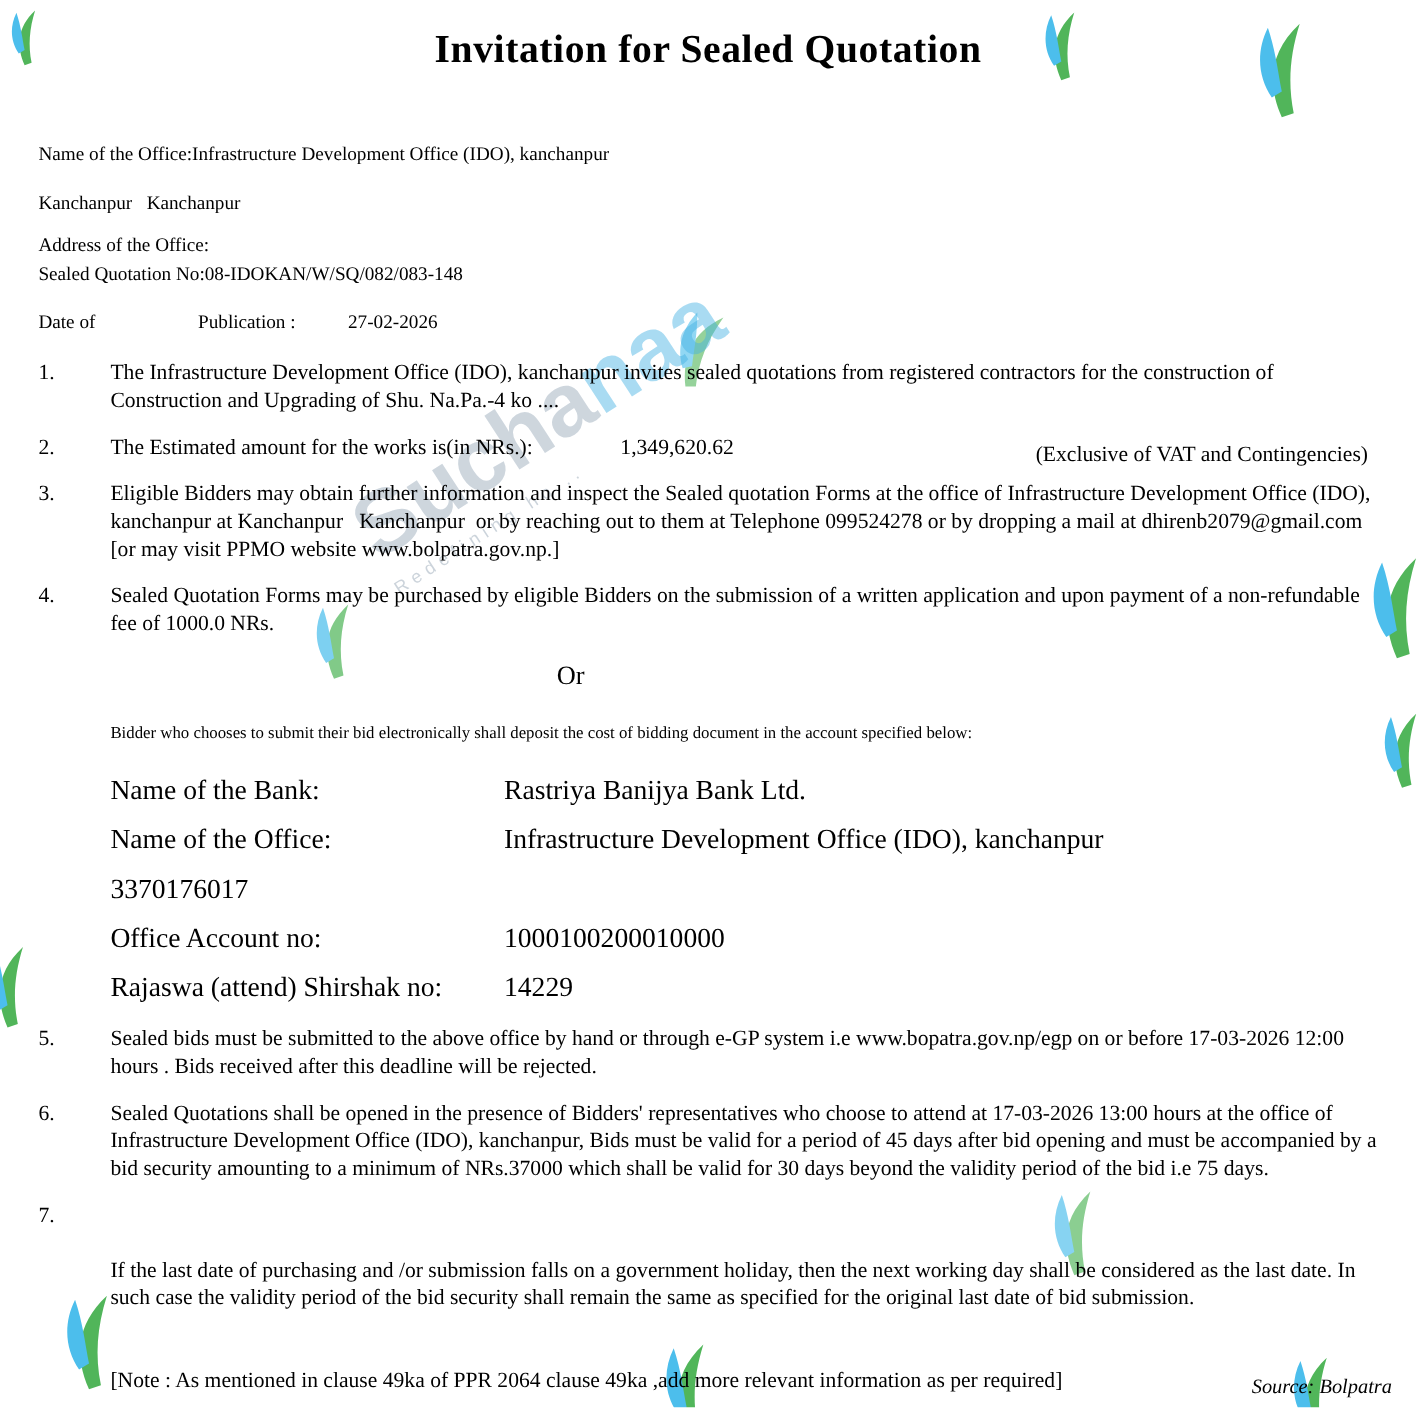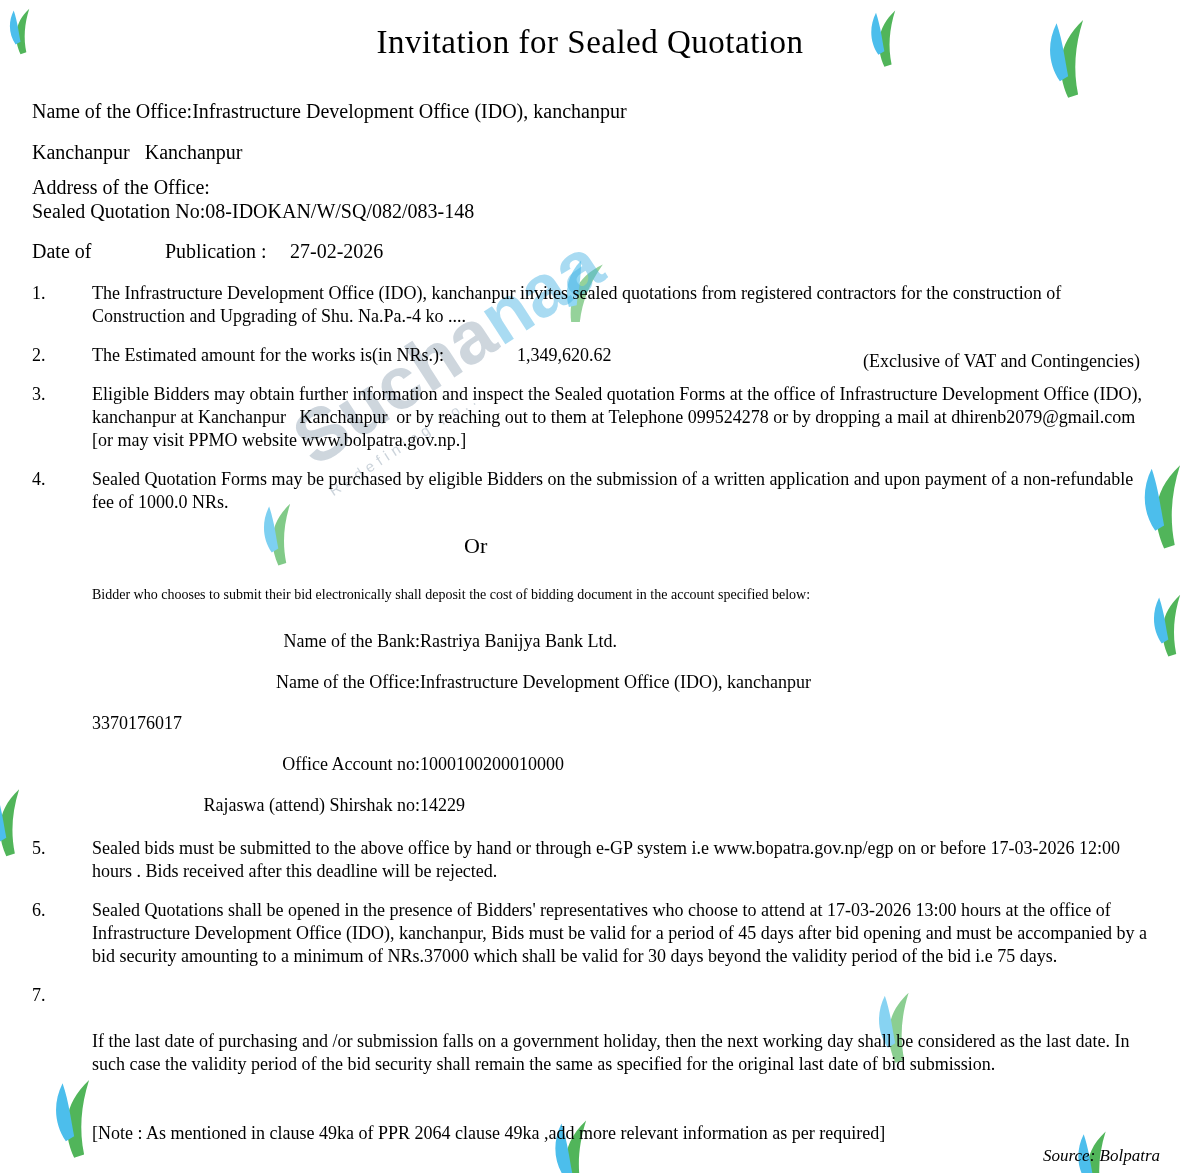--- a/index.html
+++ b/index.html
@@ -16,47 +16,47 @@
     width:1181px; height:1173px;
     padding:24px 33px 0 32px;
     overflow:hidden;
     background:#fff;
   }
   .content { position:relative; z-index:2; }
 
   h1.title {
     text-align:center;
     font-size:33px;
-    font-weight:normal;
+    font-weight:bold;
     letter-spacing:.5px;
-    margin-bottom:39px;
-  }
-
-  .meta { font-size:20px; line-height:23px; }
+    margin-bottom:56px;
+  }
+
+  .meta { font-size:16px; line-height:23px; }
   .meta .m-line { white-space:pre-wrap; }
   .m-office  { margin-bottom:18px; }
   .m-addr-label { margin-bottom:1px; }
   .m-addr-value { margin-bottom:12px; }
   .m-sq { margin-bottom:17px; }
   .m-date { margin-bottom:19px; }
   .m-date .w1 { display:inline-block; width:133px; }
   .m-date .w2 { display:inline-block; width:125px; }
 
   .item { display:flex; font-size:18px; line-height:23px; margin-bottom:16px; }
   .item .num { width:60px; flex:none; }
   .item .itext { flex:1; white-space:pre-wrap; }
   .row2 { display:flex; align-items:baseline;gap:45px; }
   .row2 .amount { margin-left:28px; }
   .row2 .vat-note { margin-left:auto; margin-right:8px; position:relative; top:6px; }
 
   .or-line { font-size:22px; line-height:23px; padding-left:432px; margin:20px 0 26px 0; }
   .electronic { font-size:14px; line-height:23px; padding-left:60px; margin-bottom:24px; white-space:pre-wrap; }
 
   .bank { padding-left:60px; margin-bottom:20px; }
-  .bank-row { display:flex; font-size:18px; line-height:23px; margin-bottom:18px;text-align:right; }
+  .bank-row { display:flex; font-size:23px; line-height:23px; margin-bottom:18px; }
   .bank-row .bl { width:328px; flex:none; }
   .bank-row .bv { white-space:pre-wrap; }
 
   .note-line { margin-top:0; }
 
   .footer-source {
     position:absolute;
     right:21px; bottom:7px;
     font-size:17px;
     font-style:italic;

